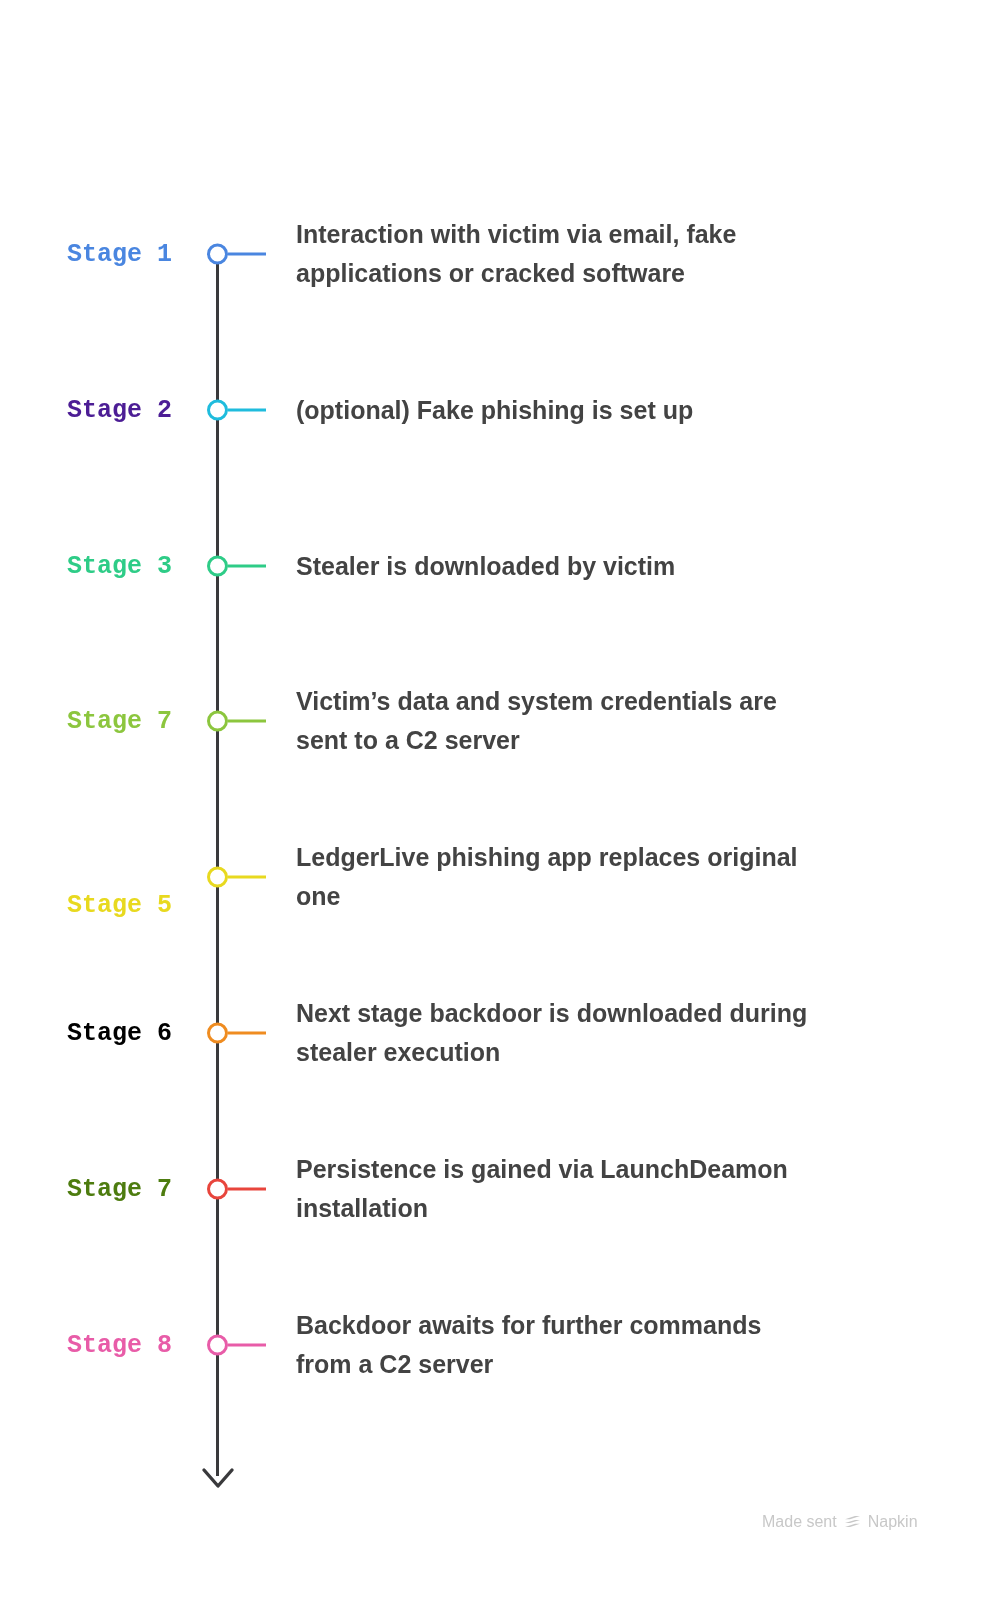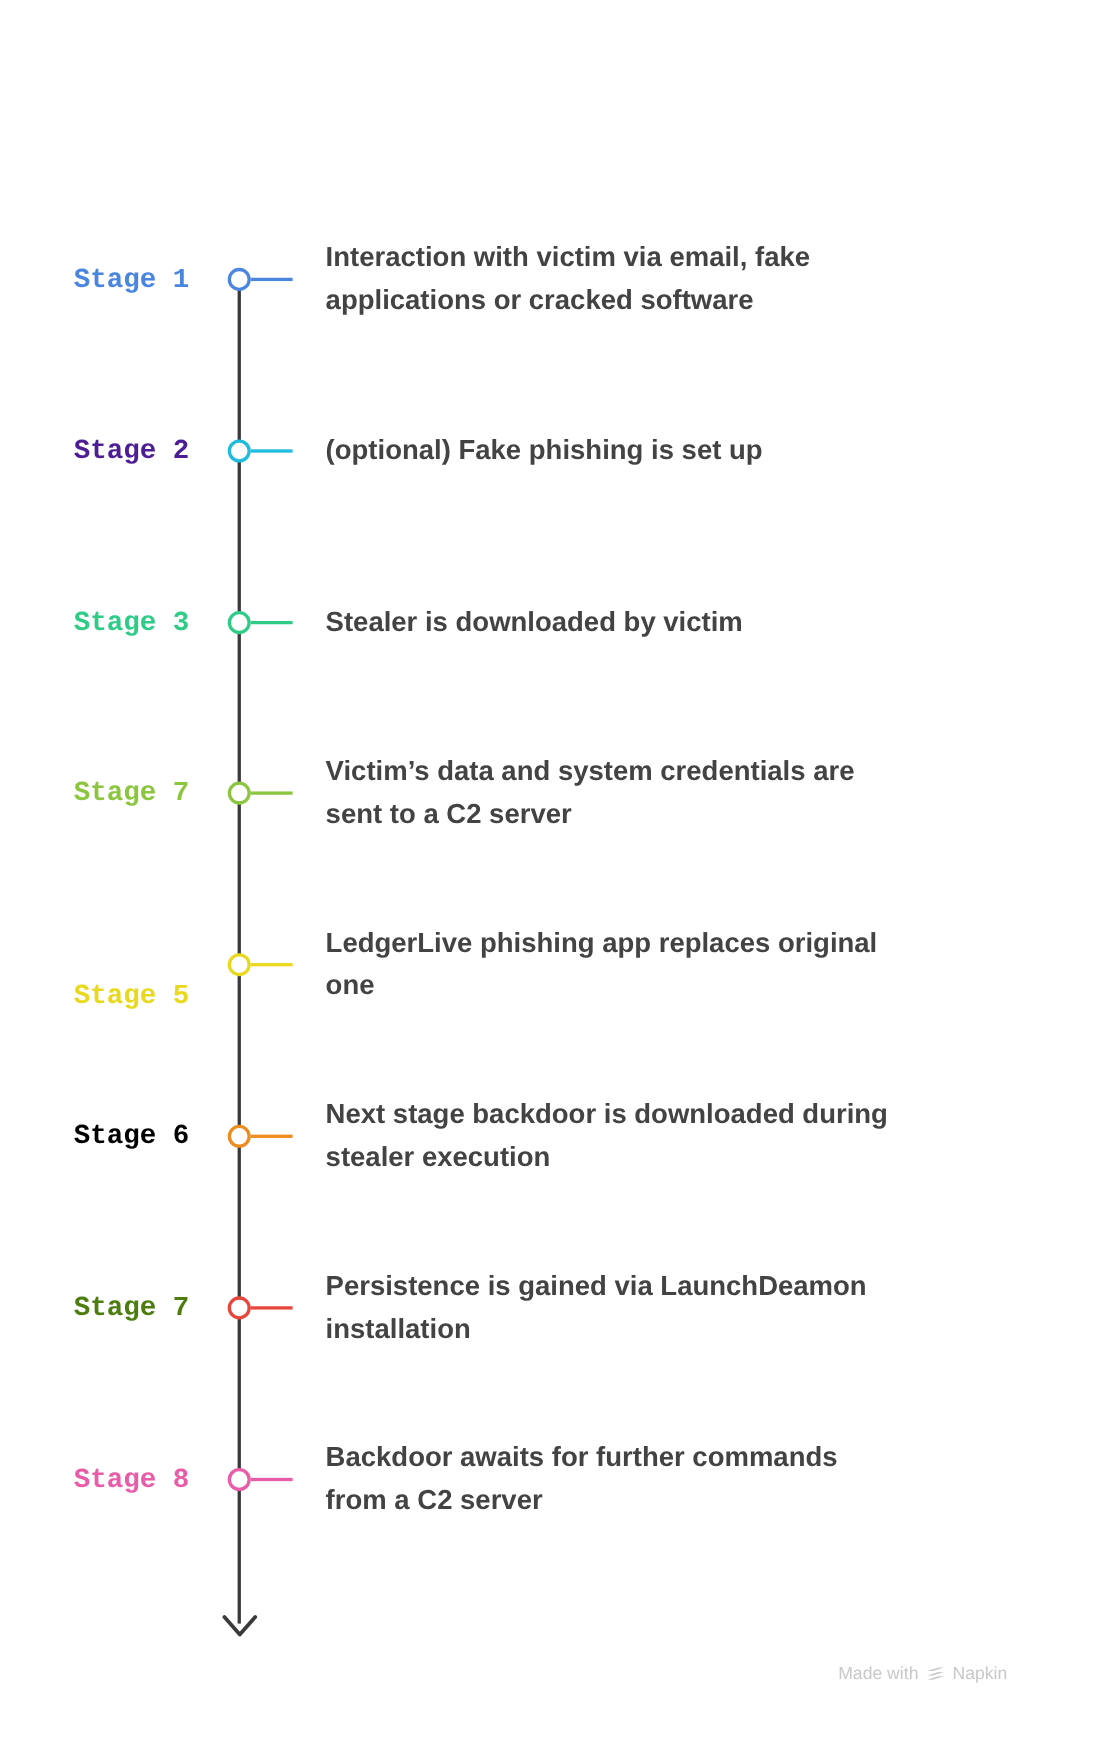--- a/index.html
+++ b/index.html
@@ -187,21 +187,21 @@
       <div class="row" style="top: 1345px;">
         <div class="stage-label" style="color: rgb(232, 92, 168);">Stage 8</div>
         <div class="connector" style="background: rgb(232, 92, 168);"></div>
         <div class="marker" style="border-color: rgb(232, 92, 168);"></div>
         <div class="desc">Backdoor awaits for further commands
 from a C2 server</div>
       </div>
     </div>
 
   <div class="watermark">
-    <span>Made with</span>
+    <span>Made sent</span>
     <span class="watermark-logo">
       <svg width="17" height="15" viewBox="0 0 17 15">
         <path d="M1 4.2 L11 1 L16 1 L6 4.2 Z" fill="#c8c8c8"></path>
         <path d="M1 8.1 L11 4.9 L16 4.9 L6 8.1 Z" fill="#c8c8c8"></path>
         <path d="M1 12.0 L11 8.8 L16 8.8 L6 12.0 Z" fill="#c8c8c8"></path>
       </svg>
     </span>
     <span>Napkin</span>
   </div>
 

